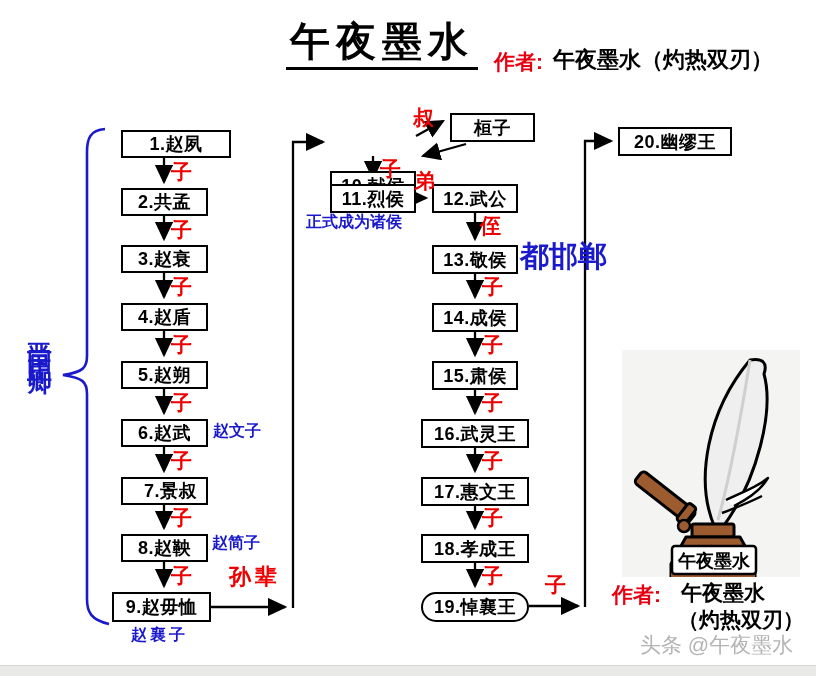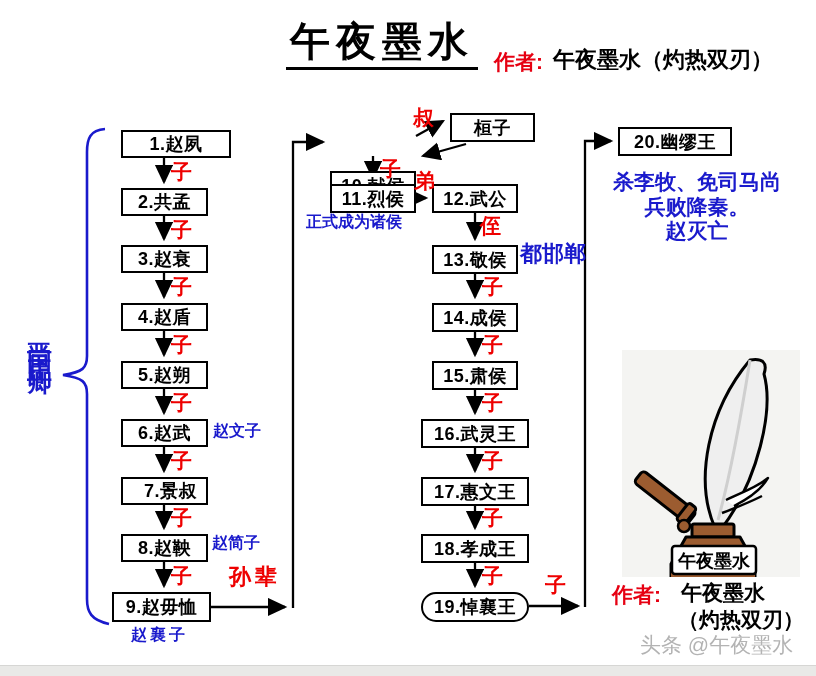--- a/index.html
+++ b/index.html
@@ -131,28 +131,23 @@
   <div class="rel" style="left:480px;top:215px;">侄</div>
   <div class="rel" style="left:482px;top:276px;">子</div>
   <div class="rel" style="left:482px;top:334px;">子</div>
   <div class="rel" style="left:482px;top:392px;">子</div>
   <div class="rel" style="left:482px;top:450px;">子</div>
   <div class="rel" style="left:482px;top:507px;">子</div>
   <div class="rel" style="left:482px;top:565px;">子</div>
   <div class="rel" style="left:545px;top:574px;">子</div>
 
   <div class="note-blue" style="left:306px;top:213px;">正式成为诸侯</div>
-  <div class="note-blue" style="left:520px;top:241px;font-size:22px;">都邯郸</div>
+  <div class="note-blue" style="left:520px;top:241px;font-size:29px;">都邯郸</div>
 
   <div class="node" style="left:618px;top:127px;width:114px;height:29px;">20.幽缪王</div>
-  <div id="right-note" class="kai">
-    <div>杀李牧、免司马尚</div>
-    <div>兵败降秦。</div>
-    <div>赵灭亡</div>
-  </div>
 
   <div id="ink-illustration">
     <svg width="178" height="227" viewBox="0 0 178 227">
 
       <path d="M93,178 C72,130 86,60 128,10 C140,8 146,12 142,24 C152,60 136,130 100,178 Z" fill="#efefef" stroke="#000" stroke-width="3" stroke-linejoin="round"></path>
       <path d="M128,10 C120,60 110,120 96,170" fill="none" stroke="#cfcfcf" stroke-width="3"></path>
       <path d="M104,150 C120,142 134,138 146,128 C138,142 124,150 112,156" fill="#fff" stroke="#000" stroke-width="2.5" stroke-linejoin="round"></path>
       <path d="M100,163 C116,157 128,152 140,146" fill="none" stroke="#000" stroke-width="2.5"></path>
       <path d="M95,176 L88,196" stroke="#000" stroke-width="3"></path>
 

